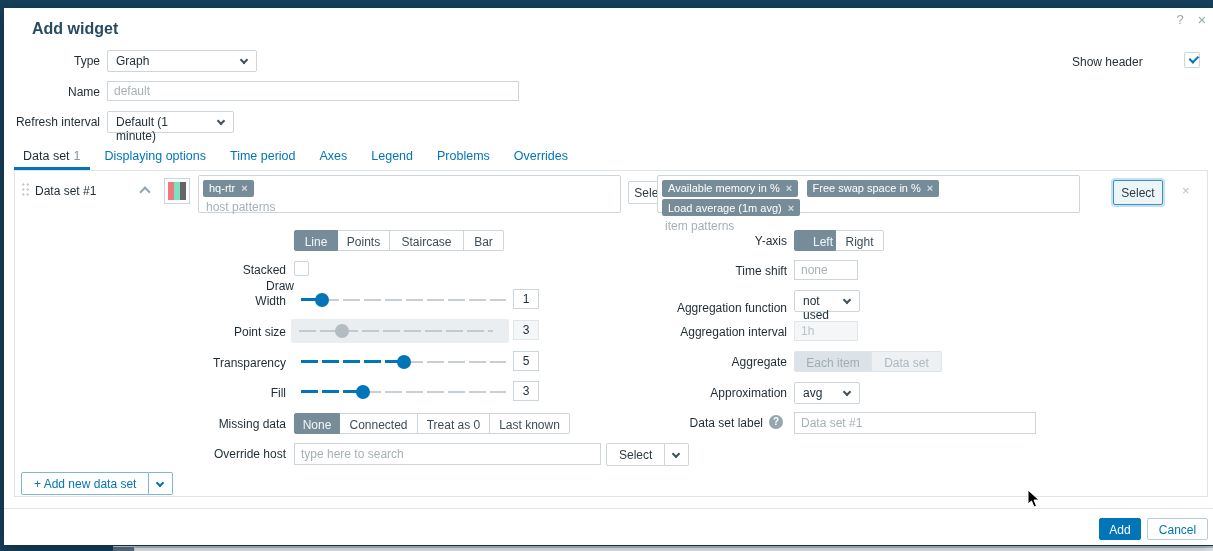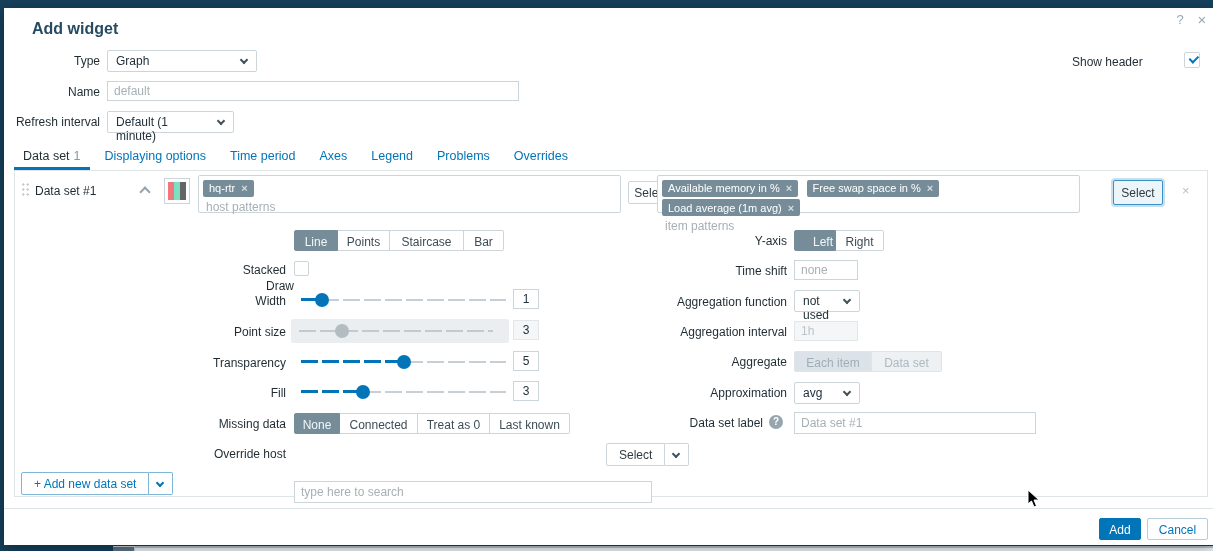--- a/index.html
+++ b/index.html
@@ -246,38 +246,38 @@
 
     <div class="frm-label" style="width:271px;left:0;top:246px;">Missing data</div>
     <div class="segwrap" style="left:279px;top:242px;">
       <div class="seg sel" style="width:46px;">None</div>
       <div class="seg" style="width:78px;">Connected</div>
       <div class="seg" style="width:72px;">Treat as 0</div>
       <div class="seg" style="width:80px;">Last known</div>
     </div>
 
     <div class="frm-label" style="width:271px;left:0;top:276px;">Override host</div>
-    <input class="tinput" style="left: 279px; top: 272px; width: 358px; height: 22px; margin-top: 38px;" placeholder="type here to search">
+    <input class="tinput" style="left: 279px; top: 272px; width: 307px; height: 22px;" placeholder="type here to search">
     <div class="split" style="left:591px;top:272px;">
       <div class="main">Select</div>
       <div class="drop">
           <span class="chev"></span>
         </div>
     </div>
 
     <div class="frm-label" style="width:772px;left:0;top:63px;">Y-axis</div>
     <div class="segwrap" style="left:779px;top:59px;">
       <div class="seg sel" style="width:42px;padding-left:16px;">Left</div>
       <div class="seg" style="width:48px;">Right</div>
     </div>
 
     <div class="frm-label" style="width:772px;left:0;top:93px;">Time shift</div>
     <input class="tinput" style="left: 779px; top: 89px; width: 64px;" placeholder="none">
 
-    <div class="frm-label" style="width:772px;left:0;top:124px;">Aggregation function</div>
+    <div class="frm-label" style="width:772px;left:0;top:130px;">Aggregation function</div>
     <div class="csel" style="left:779px;top:119px;width:66px;">
       <span>not used</span>
       <span class="chev"></span>
     </div>
 
     <div class="frm-label" style="width:772px;left:0;top:154px;">Aggregation interval</div>
     <input class="tinput" style="left: 779px; top: 150px; width: 64px;" disabled="" placeholder="1h">
 
     <div class="frm-label" style="width:772px;left:0;top:184px;">Aggregate</div>
     <div class="segwrap disabled" style="left:779px;top:180px;">

